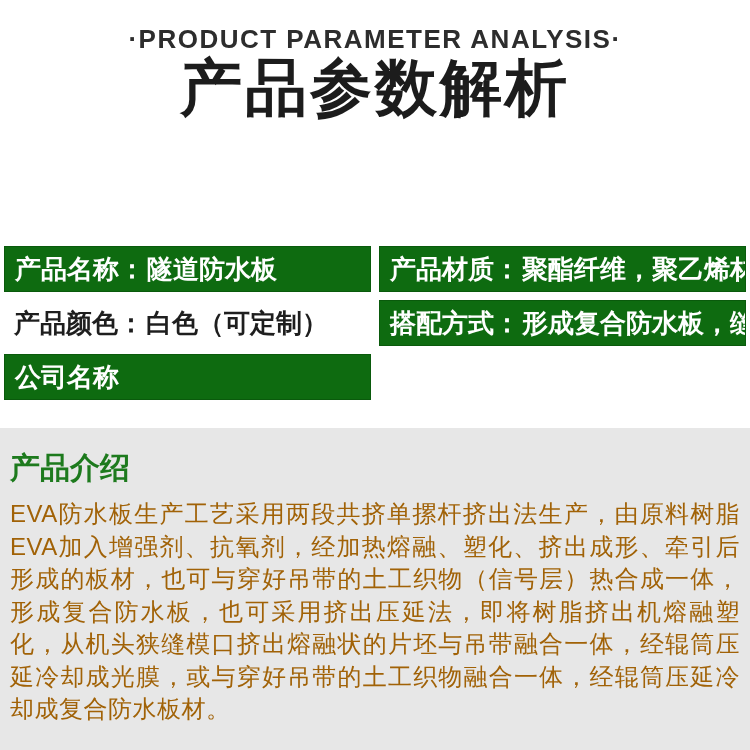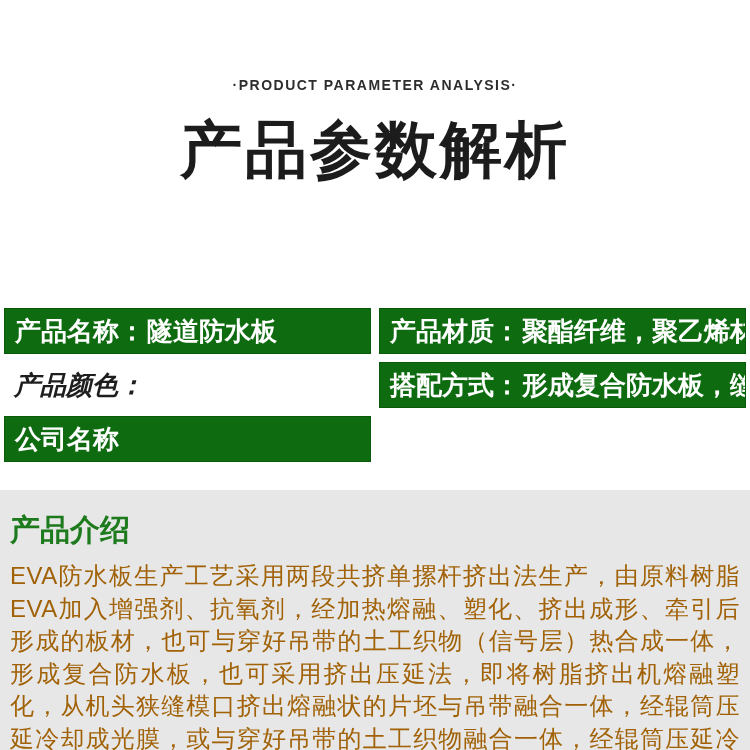--- a/index.html
+++ b/index.html
@@ -3,34 +3,34 @@
 <meta charset="utf-8">
 <style>
   * { margin:0; padding:0; box-sizing:border-box; }
   html,body { width:750px; height:750px; background:#ffffff; overflow:hidden;
     font-family:"Liberation Sans","DejaVu Sans",sans-serif; }
 
   .page { width:750px; height:750px; position:relative; background:#fff; }
 
   
   .header { text-align:center; padding-top:26px; }
-  .eyebrow { font-size:14px; letter-spacing:1.5px; font-weight:600;
-    color:#2d2d2d; line-height:26px;margin-top:46px; }
+  .eyebrow { font-size:26px; letter-spacing:1.5px; font-weight:600;
+    color:#2d2d2d; line-height:26px; }
   .title { font-size:62px; font-weight:900; color:#1c1c1c; letter-spacing:3px;
-    line-height:72px; margin-top:16px; }
+    line-height:72px; margin-top:0; }
 
   
   .params { margin:122px 4px 0 4px; display:grid;
     grid-template-columns:1fr 1fr; grid-template-rows:repeat(3,46px);
     column-gap:8px; row-gap:8px; }
   .cell { display:flex; align-items:center; padding-left:10px;
     font-size:26px; white-space:nowrap; overflow:hidden; }
   .cell.green { background:var(--accent-green); color:#ffffff; font-weight:700;
     border:1px solid #0a5a0c; }
-  .cell.plain { background:#ffffff; color:#1e1e1e; font-weight:600;font-style:italic; }
+  .cell.plain { background:#ffffff; color:#1e1e1e; font-weight:600; }
   .cell .lbl { margin-right:2px; }
 
   
   .intro { margin-top:28px; height:345px; background:var(--section-bg);
     padding:0 10px; }
   .intro-heading { font-size:30px; font-weight:700; color:var(--heading-green);
     padding-top:22px; line-height:36px; }
   .intro-body { margin-top:12px; font-size:24px; line-height:32.5px;
     color:#a16207; font-weight:500; letter-spacing:0.5px; text-align:justify; }
 </style>
@@ -48,20 +48,21 @@
     <div class="cell green">
       <span class="lbl">产品名称：</span>
       <span class="val">隧道防水板</span>
     </div>
     <div class="cell green">
       <span class="lbl">产品材质：</span>
       <span class="val">聚酯纤维，聚乙烯材质</span>
     </div>
     <div class="cell plain">
       <span class="lbl">产品颜色：</span>
+      <span class="val">白色（可定制）</span>
     </div>
     <div class="cell green">
       <span class="lbl">搭配方式：</span>
       <span class="val">形成复合防水板，缝接</span>
     </div>
     <div class="cell green">
       <span class="val">公司名称</span>
     </div>
   </div>
 

